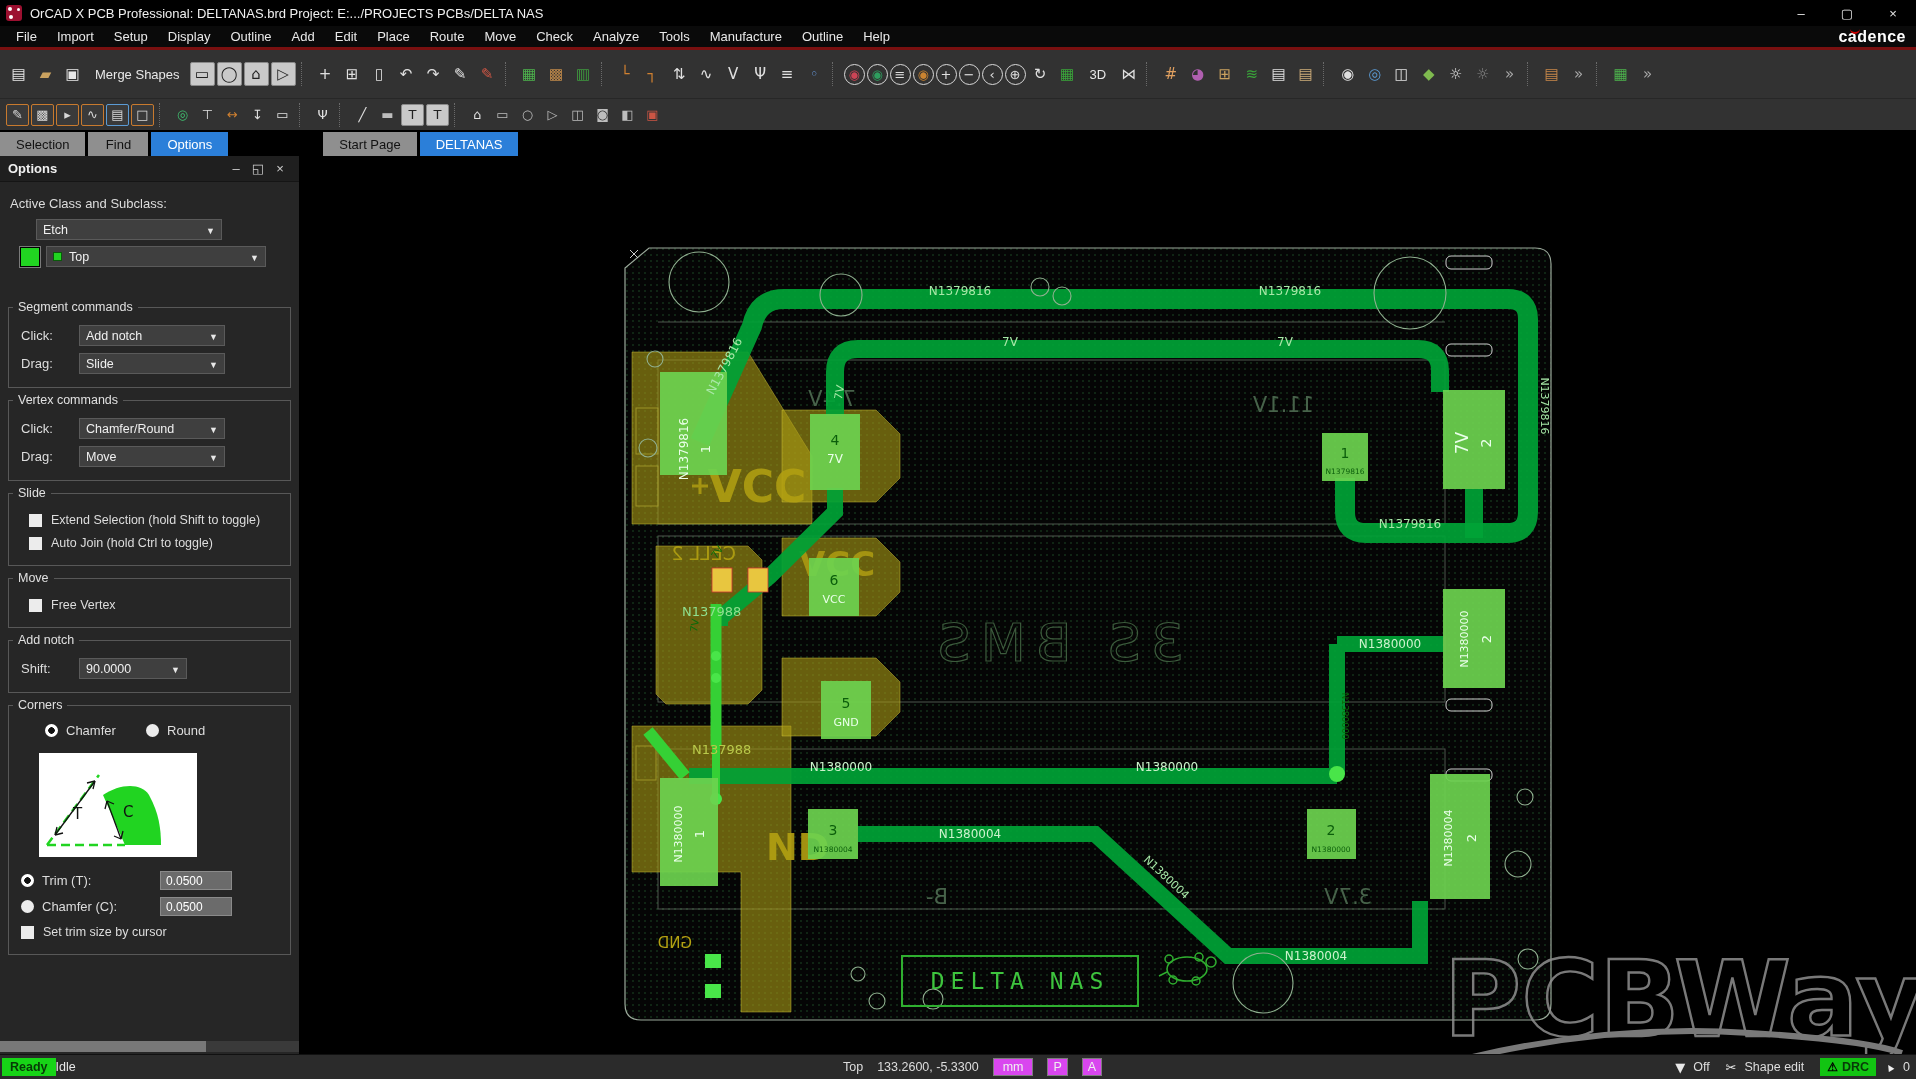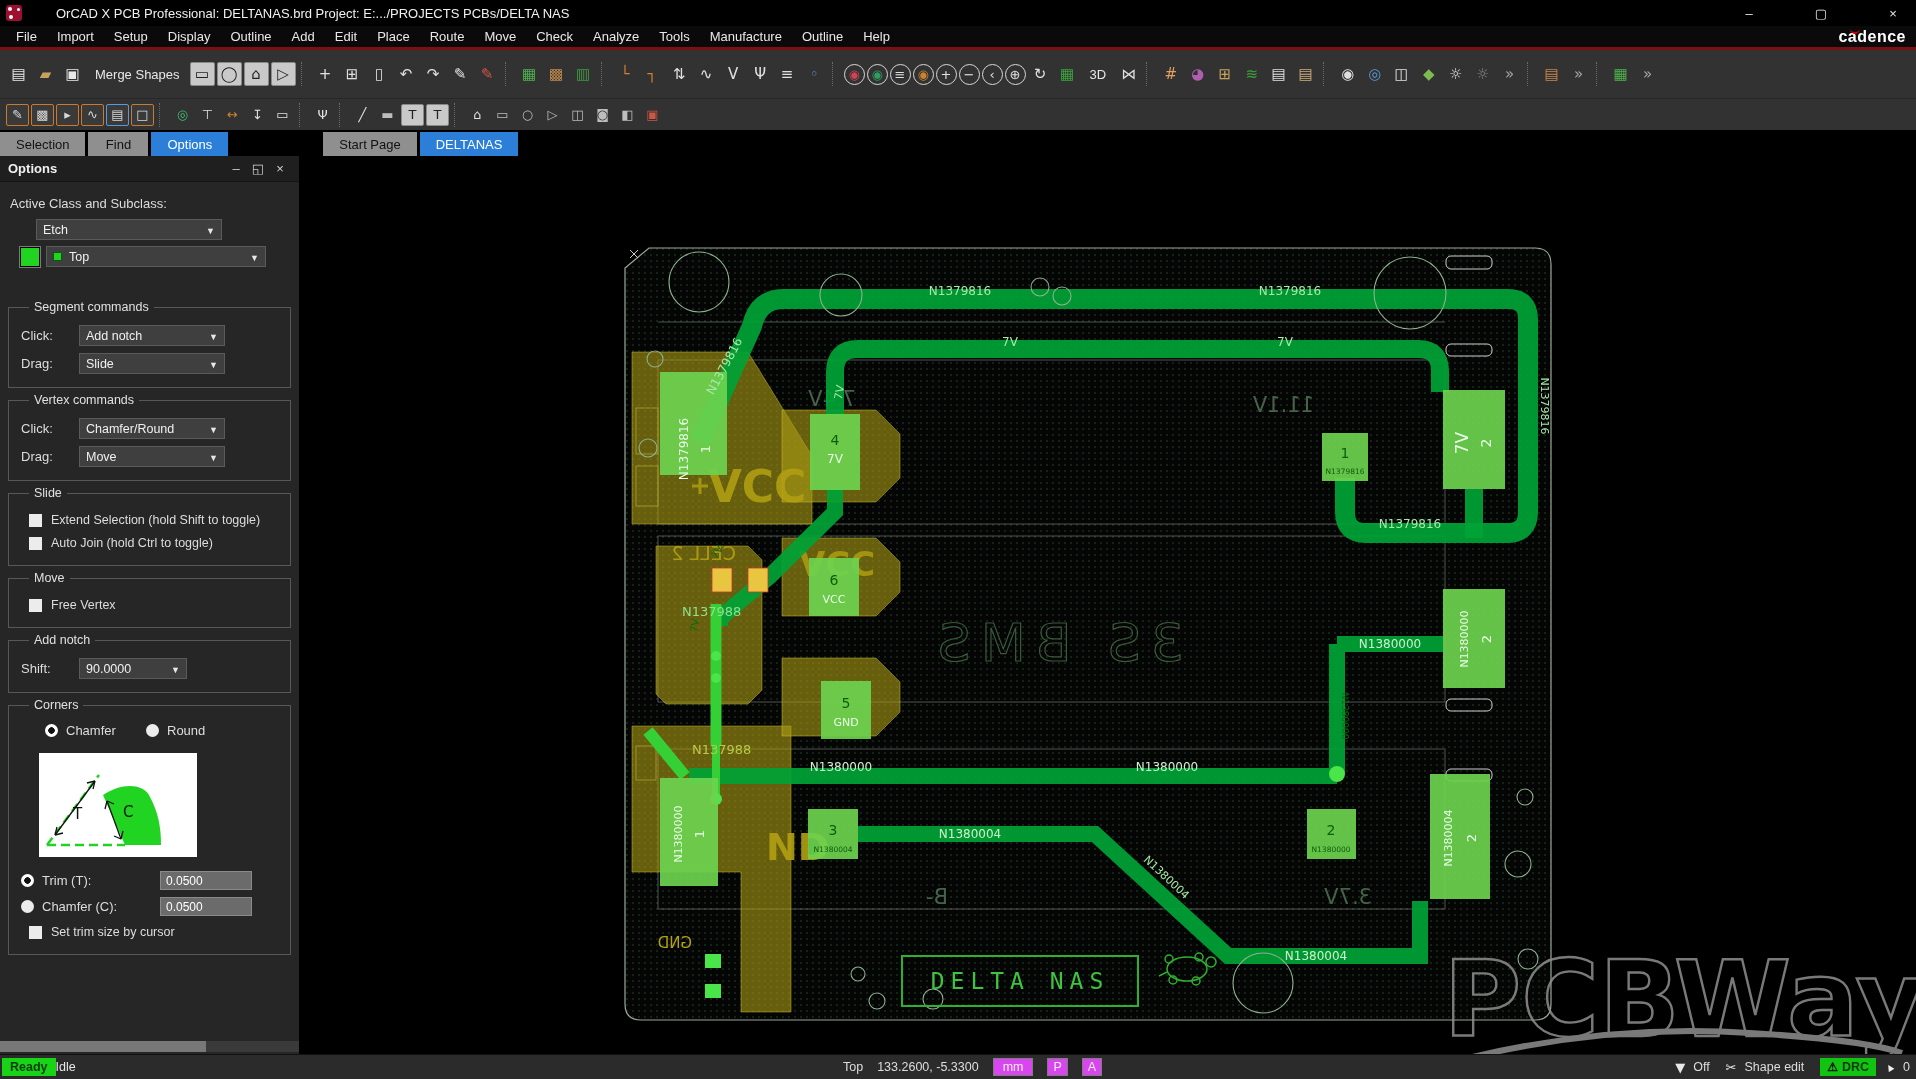--- a/index.html
+++ b/index.html
@@ -1,21 +1,21 @@
 <!DOCTYPE html>
 <html><head>
 <meta charset="utf-8">
 <style>
   * { margin:0; padding:0; box-sizing:border-box; }
   html,body { width:1916px; height:1079px; overflow:hidden; background:#000;
     font-family:"Liberation Sans", sans-serif; }
   .window { width:1916px; height:1079px; display:flex; flex-direction:column; background:#2b2b2b; }
 
   
-  .titlebar { height:26px; background:#000; display:flex; align-items:center; color:#f0f0f0; flex:none;gap:26px; }
+  .titlebar { height:26px; background:#000; display:flex; align-items:center; color:#f0f0f0; flex:none; }
   .appicon { width:16px; height:16px; margin:0 8px 0 6px; border-radius:3px; background:#9c1030; position:relative; flex:none; }
   .appicon i { position:absolute; width:4px; height:4px; border-radius:50%; background:#fff; }
   .appicon i:nth-child(1){ left:2px; top:2px; } .appicon i:nth-child(2){ right:2px; top:3px; width:3px;height:3px;} .appicon i:nth-child(3){ left:3px; bottom:2px; }
   .titletext { font-size:13px; }
   .titlebar .spacer { flex:1; }
   .wbtn { width:46px; height:26px; display:flex; align-items:center; justify-content:center; font-size:13px; color:#e8e8e8; }
 
   
   .menubar { height:21px; background:#0a0a0a; display:flex; align-items:center; color:#e8e8e8; flex:none; padding-left:6px; }
   .menu-item { padding:0 10px; font-size:13px; height:21px; display:flex; align-items:center;text-align:center; }
@@ -54,28 +54,28 @@
   .ptbtn { width:22px; text-align:center; color:#cfcfcf; font-size:13px; }
   .panel-body { flex:1; overflow:hidden; padding-top:10px; color:#ddd; font-size:13px; }
   .plabel { margin:4px 0 8px 10px; }
   .ddrow { display:flex; align-items:center; margin:6px 10px; }
   .dd { background:#3f3f3f; border:1px solid #5a5a5a; color:#f0f0f0; height:21px; display:flex; align-items:center;
         padding:0 6px; font-size:12.5px; position:relative; }
   .dd::after { content:"▼"; font-size:9px; color:#e8e8e8; position:absolute; right:6px; top:6px; }
   .swatch { width:20px; height:20px; background:#21d421; border:1px solid #000; outline:1px solid #7a7a7a; margin-left:10px; flex:none; }
   .minisq { width:9px; height:9px; background:#21d421; border:1px solid #0a5a0a; display:inline-block; margin-right:7px; flex:none; }
   .group { border:1px solid #585858; margin:12px 8px 6px 8px; padding:10px 8px 6px 8px; position:relative; }
-  .group-title { position:absolute; top:-8px; left:20px; background:#262626; padding:0 5px; font-size:12.5px; color:#e0e0e0; }
+  .group-title { position:absolute; top:-8px; left:4px; background:#262626; padding:0 5px; font-size:12.5px; color:#e0e0e0; }
   .frow { display:flex; align-items:center; margin:7px 4px; }
   .frow .lbl { width:58px; flex:none; }
   .cbrow { display:flex; align-items:center; margin:9px 4px 9px 12px; font-size:12.5px; }
   .cb { width:13px; height:13px; background:#ececec; margin-right:9px; flex:none; }
   .radio { width:13px; height:13px; border-radius:50%; background:#ececec; margin-right:8px; flex:none; }
   .radio.sel { background:radial-gradient(circle, #111 0 3px, #fff 3.5px); }
-  .inp { background:#6b6b6b; color:#fff; border:1px solid #8a8a8a; height:19px; width:92px; font-size:12px;
+  .inp { background:#6b6b6b; color:#fff; border:1px solid #8a8a8a; height:19px; width:72px; font-size:12px;
          padding:0 5px; font-family:"Liberation Sans",sans-serif; }
   .diagram { width:158px; height:104px; background:#fff; margin:8px 0 4px 22px; }
   .hscroll { position:absolute; bottom:2px; left:0; width:100%; height:11px; background:#3a3a3a; }
   .hscroll .thumb { width:206px; height:11px; background:#787878; }
 
   .canvas { flex:1; background:#000; position:relative; }
   .canvas svg { position:absolute; left:0; top:0; }
 
   
   .statusbar { height:25px; background:#2b2b2b; border-top:1px solid #111; display:flex; align-items:center;
@@ -354,21 +354,21 @@
           <div class="frow">
             <span class="radio sel"></span>
             <span style="width:118px">Trim (T):</span>
             <input class="inp" value="0.0500" style="">
           </div>
           <div class="frow">
             <span class="radio"></span>
             <span style="width:118px">Chamfer (C):</span>
             <input class="inp" value="0.0500" style="">
           </div>
-          <div class="cbrow" style="margin-left:12px">
+          <div class="cbrow" style="margin-left:4px">
               <span class="cb"></span>
             <span>Set trim size by cursor</span>
             </div>
         </div>
       </div>
       <div class="hscroll">
           <div class="thumb"></div>
         </div>
     </div>
 

